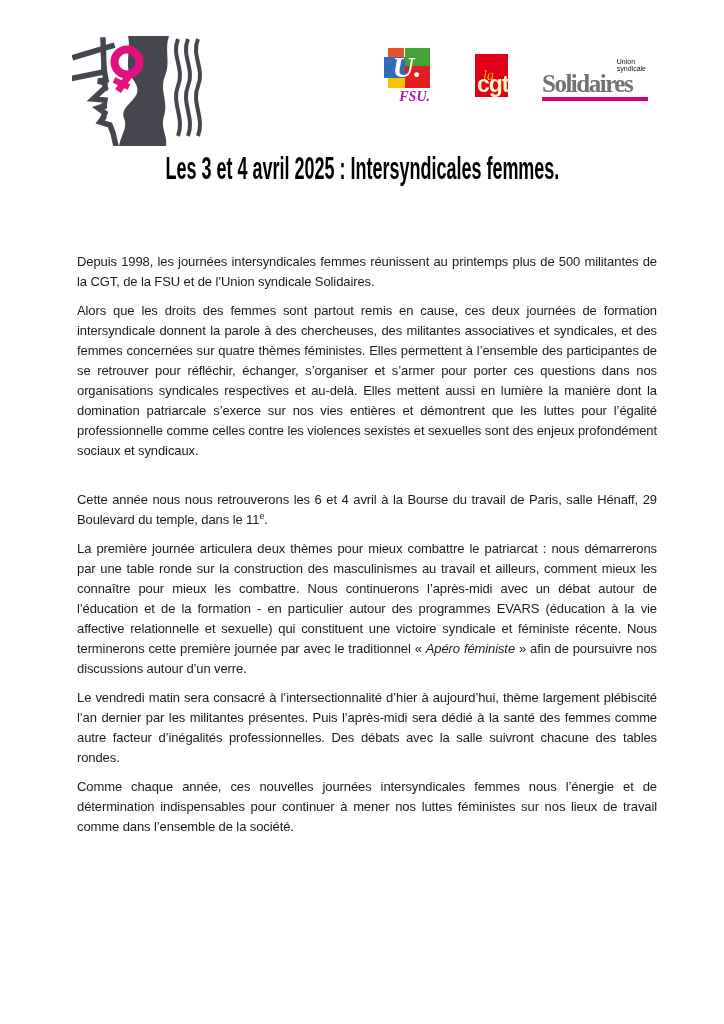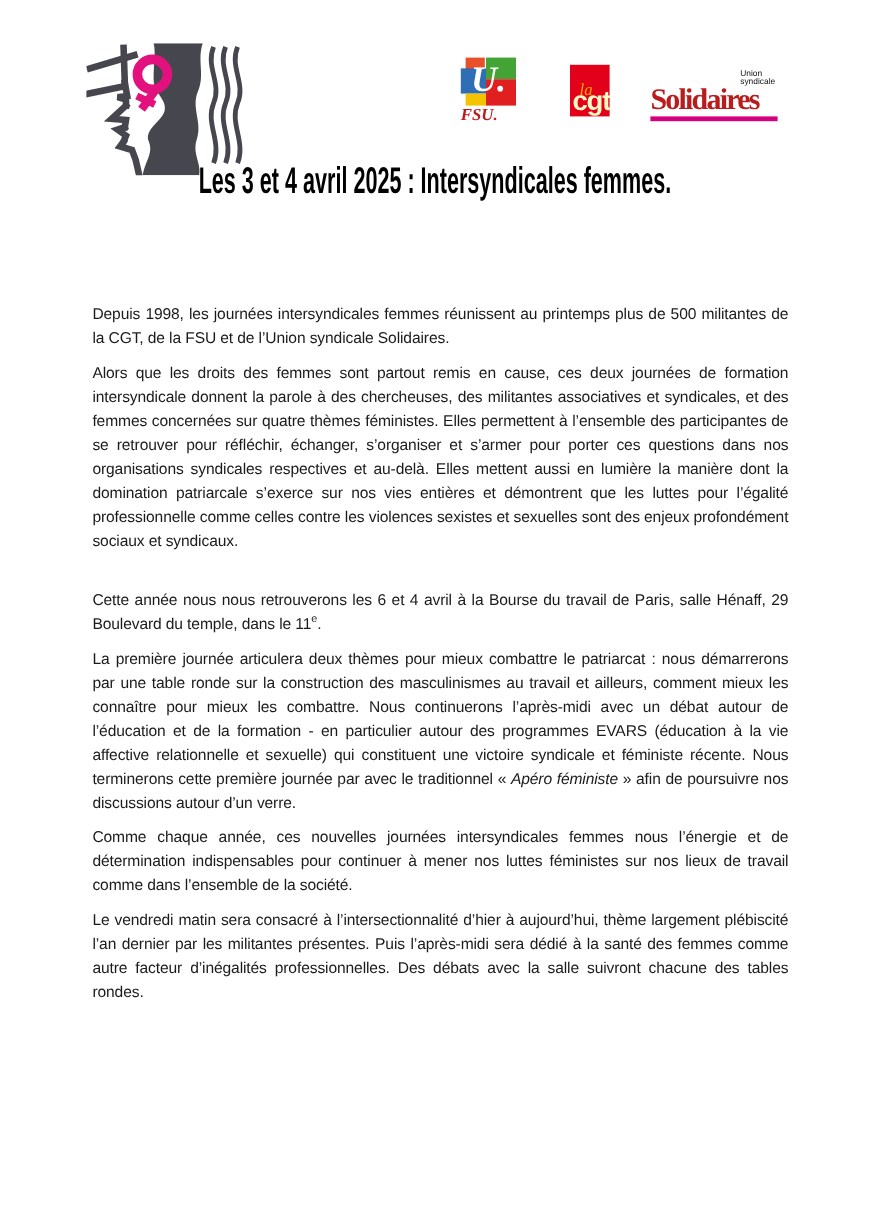--- a/index.html
+++ b/index.html
@@ -25,21 +25,21 @@
   .t-ye { left: 4px;  top: 30px; width: 17px; height: 10px; background: #f5c400; }
   .fsu-u {
     position: absolute; left: 0; top: -2px; width: 46px; height: 42px;
     color: #ffffff; font-family: "Liberation Serif", serif;
     font-style: italic; font-weight: bold; font-size: 30px;
     text-align: center; line-height: 42px;
   }
   .fsu-label {
     position: absolute; left: 0; top: 41px; width: 46px;
     font-family: "Liberation Serif", serif; font-style: italic; font-weight: bold;
-    font-size: 14px; color: #b91c1c; text-align: left;
+    font-size: 14px; color: #a21caf; text-align: right;
   }
 
   .cgt-logo { position: absolute; left: 475px; top: 54px; width: 33px; height: 43px; background: #e2001a; }
   .cgt-la {
     position: absolute; left: 8px; top: 1px;
     font-family: Liberation Serif, serif; font-style: italic;
     font-size: 14px; color: #f6a800; line-height: 14px; margin-top: 14px;
   }
   .cgt-txt {
     position: absolute; left: 2px; bottom: 3px;
@@ -48,27 +48,27 @@
   }
 
   .sol-logo { position: absolute; left: 542px; top: 58px; width: 106px; height: 44px; }
   .sol-sub {
     position: absolute; right: 2px; top: 0;
     font-size: 7px; line-height: 7px; color: #111; text-align: left;
   }
   .sol-main {
     position: absolute; left: 0; top: 13px; width: 106px;
     font-family: "Liberation Serif", serif; font-weight: bold;
-    font-size: 25px; line-height: 25px; color: #b91c1c;
+    font-size: 25px; line-height: 25px; color: #737373;
     letter-spacing: -1.5px; white-space: nowrap;
   }
   .sol-bar { position: absolute; left: 0; top: 39px; width: 106px; height: 4px; background: #d4007e; }
 
   
-  .doc-title { position: absolute; left: 0; top: 132px; width: 724px; text-align: center; color: #000; }
+  .doc-title { position: absolute; left: 0; top: 150px; width: 724px; text-align: center; color: #000; }
   .doc-title .line { height: 37px; }
   .doc-title .tl {
     display: inline-block; white-space: nowrap;
     font-weight: bold; font-size: 31px; line-height: 37px;
     transform: scaleX(0.58); transform-origin: center;
     letter-spacing: 0px;
   }
 
   
   .doc-body {
@@ -145,18 +145,18 @@
   <div class="doc-body">
     <p><span>Depuis 1998, les journées intersyndicales femmes réunissent au printemps plus de 500 militantes de la CGT, de la FSU et de l’Union syndicale Solidaires.</span></p>
 
     <p><span>Alors que les droits des femmes sont partout remis en cause, ces deux journées de formation intersyndicale donnent la parole à des chercheuses, des militantes associatives et syndicales, et des femmes concernées sur quatre thèmes féministes. Elles permettent à l’ensemble des participantes de se retrouver pour réfléchir, échanger, s’organiser et s’armer pour porter ces questions dans nos organisations syndicales respectives et au-delà. Elles mettent aussi en lumière la manière dont la domination patriarcale s’exerce sur nos vies entières et démontrent que les luttes pour l’égalité professionnelle comme celles contre les violences sexistes et sexuelles sont des enjeux profondément sociaux et syndicaux.</span></p>
 
     <p><br>
       <span>Cette année nous nous retrouverons les 6 et 4 avril à la Bourse du travail de Paris, salle Hénaff, 29 Boulevard du temple, dans le 11</span><sup>e</sup><span>.</span></p>
 
     <p><span>La première journée articulera deux thèmes pour mieux combattre le patriarcat : nous démarrerons par une table ronde sur la construction des masculinismes au travail et ailleurs, comment mieux les connaître pour mieux les combattre. Nous continuerons l’après-midi avec un débat autour de l’éducation et de la formation - en particulier autour des programmes EVARS (éducation à la vie affective relationnelle et sexuelle) qui constituent une victoire syndicale et féministe récente. Nous terminerons cette première journée par avec le traditionnel « </span><em>Apéro féministe</em><span> » afin de poursuivre nos discussions autour d’un verre.</span></p>
 
+    <p><span>Le vendredi matin sera consacré à l’intersectionnalité d’hier à aujourd’hui, thème largement plébiscité l’an dernier par les militantes présentes. Puis l’après-midi sera dédié à la santé des femmes comme autre facteur d’inégalités professionnelles.  Des débats avec la salle suivront chacune des tables rondes.</span></p>
+
     <p><span>Comme chaque année, ces nouvelles journées intersyndicales femmes nous l’énergie et de détermination indispensables pour continuer à mener nos luttes féministes sur nos lieux de travail comme dans l’ensemble de la société.</span></p>
-
-    <p><span>Le vendredi matin sera consacré à l’intersectionnalité d’hier à aujourd’hui, thème largement plébiscité l’an dernier par les militantes présentes. Puis l’après-midi sera dédié à la santé des femmes comme autre facteur d’inégalités professionnelles.  Des débats avec la salle suivront chacune des tables rondes.</span></p>
   </div>
 
 </div>
 
 </body></html>

